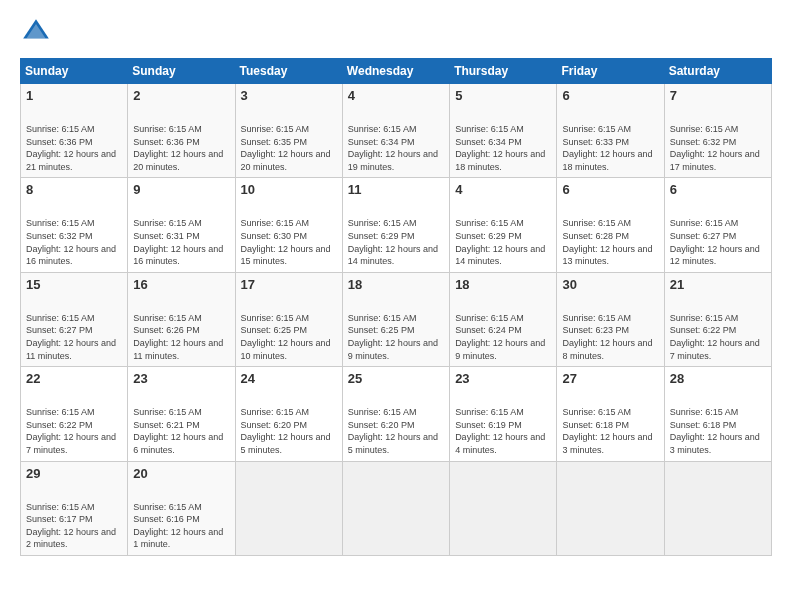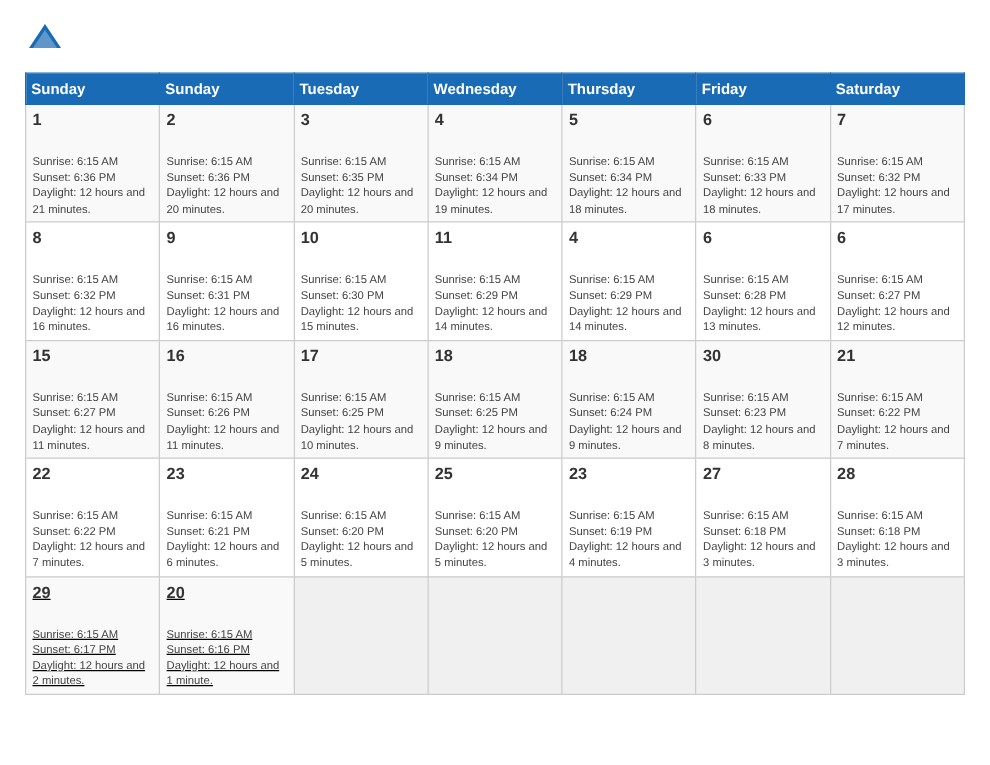--- a/index.html
+++ b/index.html
@@ -90,21 +90,20 @@
       font-size: 9px;
       color: #444;
       line-height: 1.4;
       margin-top: 20px;
     }
     .empty-cell {
       background: #f0f0f0 !important;
     }
     .last-row td {
       height: 68px;
-      text-decoration: underline;
     }
   </style>
 </head>
 <body>
 
 <div class="page">
   <div class="header">
     <div class="logo">
       <svg class="logo-icon" viewBox="0 0 40 40">
         <polygon points="20,4 36,28 4,28" fill="#1a6bb5"></polygon>

